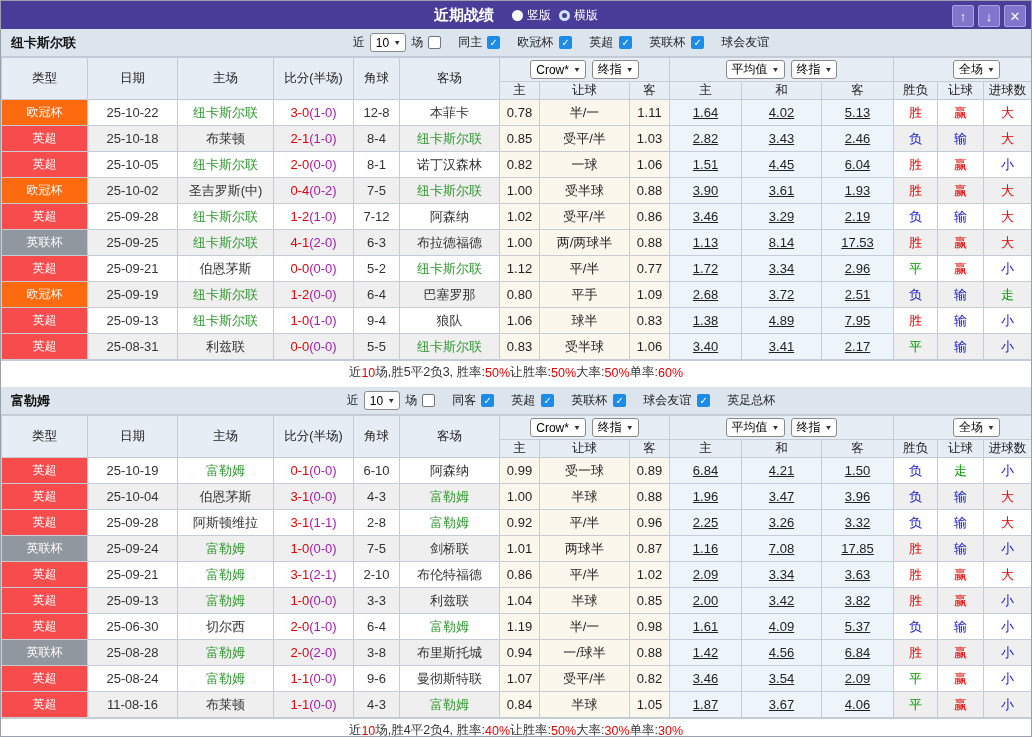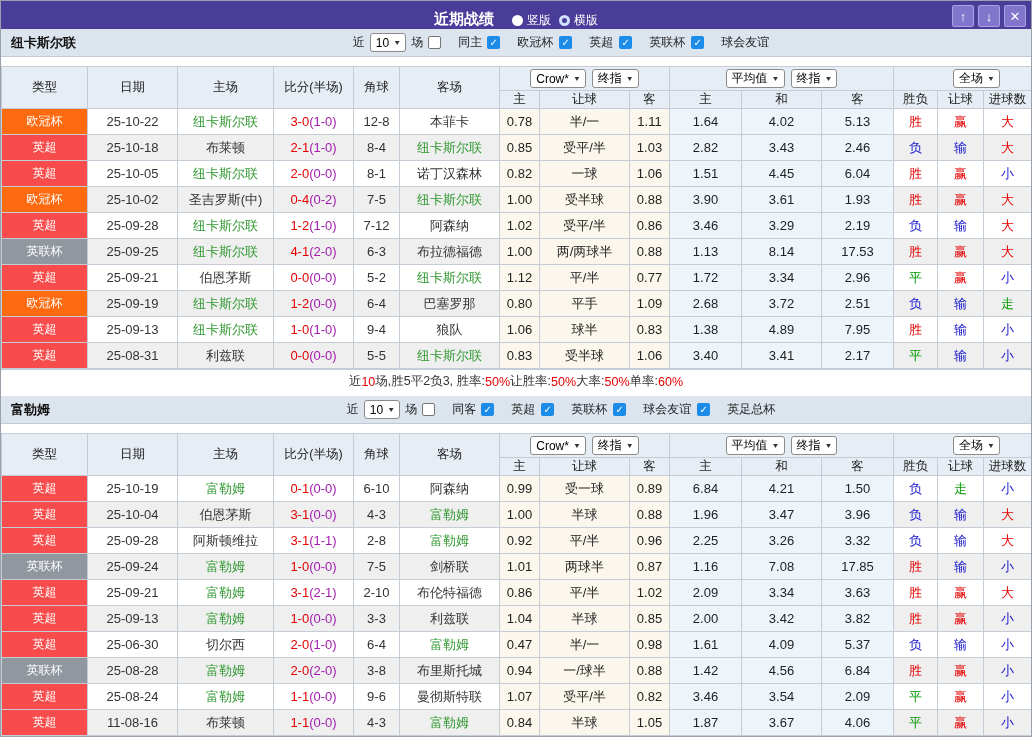--- a/index.html
+++ b/index.html
@@ -1,19 +1,19 @@
 <!DOCTYPE html>
 <html><head>
 <meta charset="utf-8">
 <style>
   html,body{margin:0;padding:0;background:#fff;}
   .win{width:1032px;height:737px;box-sizing:border-box;border:1px solid #99a0ac;overflow:hidden;
        font-family:"Liberation Sans","DejaVu Sans",sans-serif;background:#fff;}
   
-  .titlebar{height:28px;background:#4a3c99;position:relative;display:flex;align-items:flex-end;justify-content:center;color:#fff;}
+  .titlebar{height:28px;background:#4a3c99;position:relative;display:flex;align-items:center;justify-content:center;color:#fff;}
   .title{font-weight:bold;font-size:15px;margin-right:10px;}
   .radio{display:inline-flex;align-items:center;gap:4px;margin-left:8px;font-size:12px;cursor:pointer;}
   .dot{box-sizing:border-box;border-radius:50%;}
   .dot.on{width:11px;height:11px;background:#fff;}
   .dot.off{width:11px;height:11px;border:3px solid #cfe2ff;background:transparent;}
   .win-btns{position:absolute;right:5px;top:4px;display:flex;gap:4px;}
   .wbtn{width:20px;height:20px;background:#8276cc;border:1px solid #aaa0e8;border-radius:2px;color:#fff;
         display:flex;align-items:center;justify-content:center;font-size:13px;font-weight:bold;cursor:pointer;}
   
   .sec-head{height:27px;background:#dce4ee;border-bottom:1px solid #c2cad6;position:relative;display:flex;align-items:center;}
@@ -21,32 +21,32 @@
   .filters{position:absolute;left:0;right:0;display:flex;justify-content:center;align-items:center;gap:5px;
            font-size:12px;color:#222;padding-left:90px;}
   .select{display:inline-flex;align-items:center;gap:4px;background:#fff;border:1px solid #8b8b8b;border-radius:3px;
           padding:0 4px 0 5px;height:17px;font-size:12px;color:#000;cursor:pointer;white-space:nowrap;}
   .arr{font-style:normal;font-size:8px;color:#333;transform:scaleY(.85);}
   .chk{display:inline-flex;align-items:center;gap:17px;cursor:pointer;}
   .box{width:13px;height:13px;box-sizing:border-box;border-radius:2px;display:inline-flex;align-items:center;justify-content:center;}
   .box.off{background:#fff;border:1px solid #757575;}
   .box.on{background:#1d8ce8;color:#fff;font-size:10px;font-weight:bold;}
   
-  table{border-collapse:collapse;table-layout:fixed;width:1030px;margin-top:9px;}
+  table{border-collapse:collapse;table-layout:fixed;width:1030px;}
   th,td{border:1px solid #c6ccd6;text-align:center;overflow:hidden;white-space:nowrap;padding:0;}
   thead th{background:#e7edf4;font-weight:normal;color:#222;font-size:12.5px;}
   thead tr.ha th{height:21px;}
   thead tr.hb th{height:17px;}
   th.grp{padding:1px 0;}
   .grp-inner{display:flex;align-items:center;justify-content:center;gap:6px;}
   .grp.scope .grp-inner{padding-left:28px;}
   tbody td{height:25px;font-size:13px;color:#333;background:#fff;}
   tr.alt td{background:#efefef;}
   td.c-odds{background:#fcf7ed !important;color:#222;}
-  td.c-avg{background:#edf5fb !important;color:#222;}
+  td.c-avg{background:#edf5fb !important;color:#222;text-decoration:underline;}
   td.badge{color:#fff;font-size:12px;}
   .team-green{color:#339933;}
   .score-ft{color:#e60000;}
   .score-ht{color:#a21caf;}
   .t-r{color:#e60000;}
   .t-b{color:#1414cc;}
   .t-g{color:#009900;}
   .sec-foot{height:23px;display:flex;align-items:center;justify-content:center;font-size:12.5px;color:#333;
             border-top:1px solid #c6ccd6;}
   .red{color:#e60000;}
@@ -573,21 +573,21 @@
               <td class="t-r">赢</td>
               <td class="t-b">小</td>
             </tr>
             <tr>
               <td class="badge" style="background: rgb(248, 76, 76);">英超</td>
               <td>25-06-30</td>
               <td>切尔西</td>
               <td><span class="score-ft">2-0</span><span class="score-ht">(1-0)</span></td>
               <td>6-4</td>
               <td class="team-green">富勒姆</td>
-              <td class="c-odds">0.47</td>
+              <td class="c-odds">1.19</td>
               <td class="c-odds">半/一</td>
               <td class="c-odds">0.98</td>
               <td class="c-avg">1.61</td>
               <td class="c-avg">4.09</td>
               <td class="c-avg">5.37</td>
               <td class="t-b">负</td>
               <td class="t-b">输</td>
               <td class="t-b">小</td>
             </tr>
             <tr class="alt">

